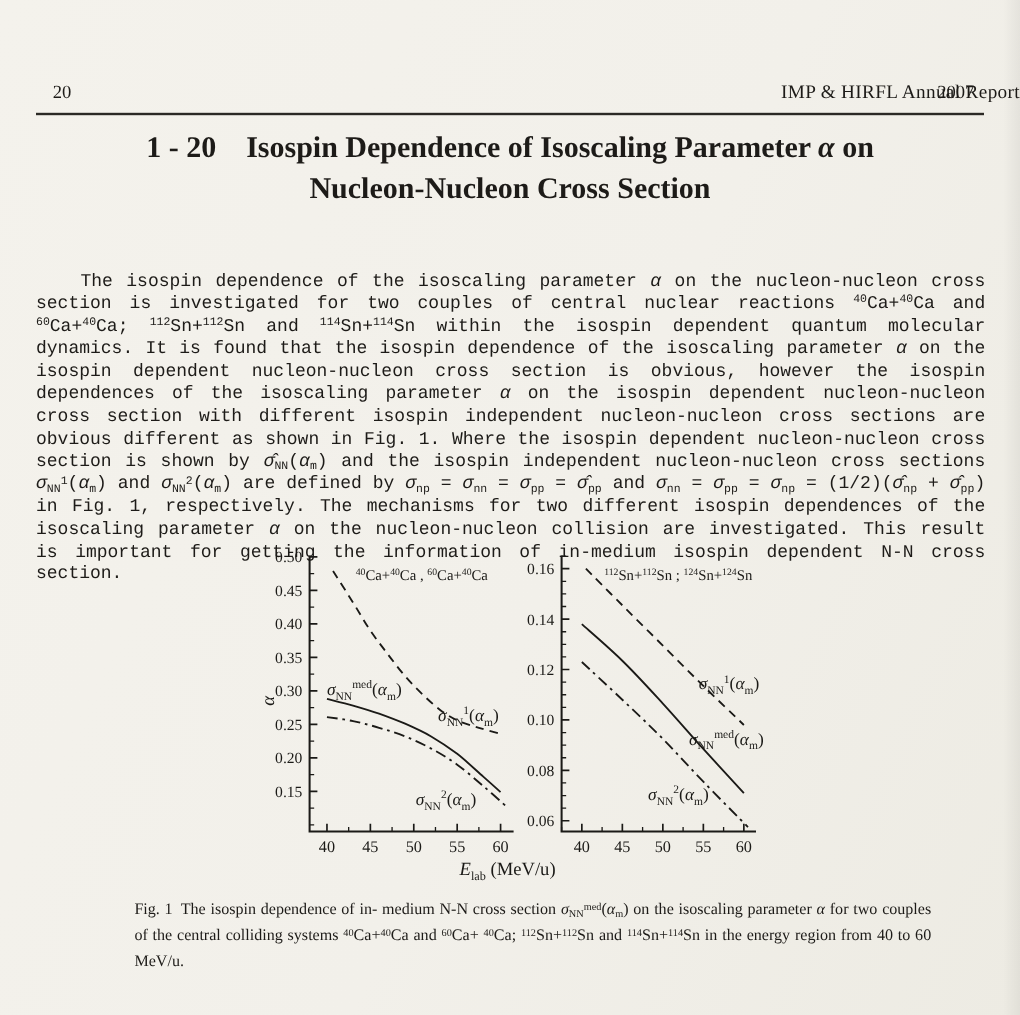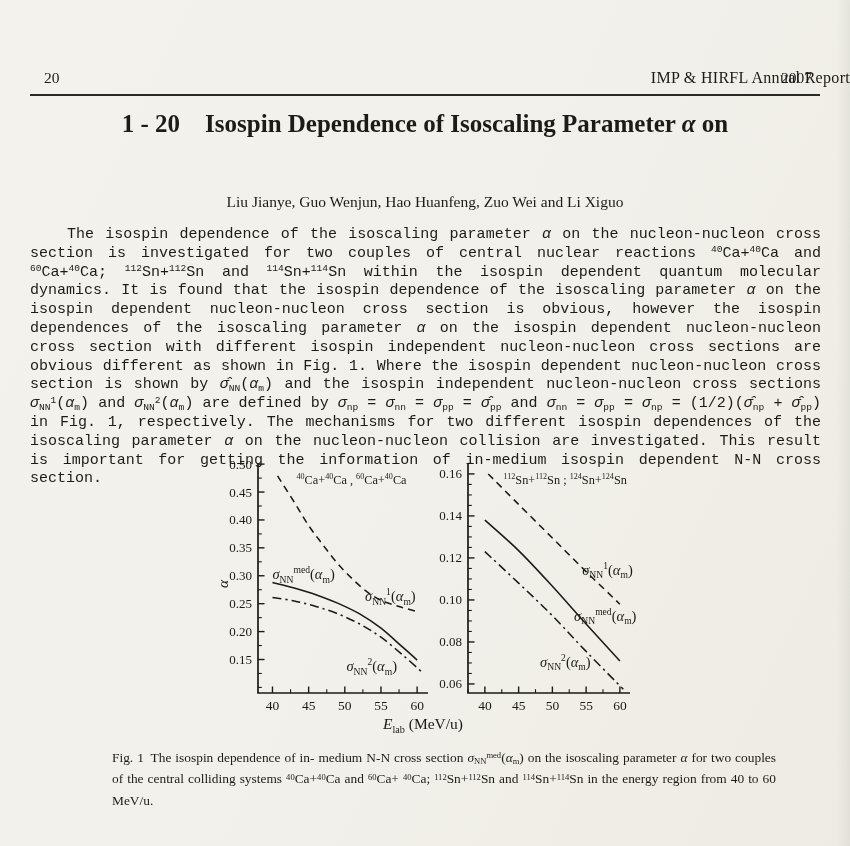--- a/index.html
+++ b/index.html
@@ -41,23 +41,23 @@
 
 <div class="page">
 
   <div class="header-left">20</div>
   <div class="header-center">IMP &amp; HIRFL Annual Report</div>
   <div class="header-right">2007</div>
   <div class="rule"></div>
 
   <div class="title">
     <div><span>1 - 20 Isospin Dependence of Isoscaling Parameter </span><span class="i">α</span><span> on</span></div>
+    <div>Nucleon-Nucleon Cross Section</div>
   </div>
 
-  <div class="authors">Liu Jianye, Guo Wenjun, Hao Huanfeng, Zuo Wei and Li Xiguo</div>
 
   <div class="abstract"><span>The isospin dependence of the isoscaling parameter </span><span class="i">α</span><span> on the nucleon-nucleon cross section is investigated for two couples of central nuclear reactions </span><span class="sup">40</span><span>Ca+</span><span class="sup">40</span><span>Ca and </span><span class="sup">60</span><span>Ca+</span><span class="sup">40</span><span>Ca; </span><span class="sup">112</span><span>Sn+</span><span class="sup">112</span><span>Sn and </span><span class="sup">114</span><span>Sn+</span><span class="sup">114</span><span>Sn within the isospin dependent quantum molecular dynamics. It is found that the isospin dependence of the isoscaling parameter </span><span class="i">α</span><span> on the isospin dependent nucleon-nucleon cross section is obvious, however the isospin dependences of the isoscaling parameter </span><span class="i">α</span><span> on the isospin dependent nucleon-nucleon cross section with different isospin independent nucleon-nucleon cross sections are obvious different as shown in Fig. 1. Where the isospin dependent nucleon-nucleon cross section is shown by </span><span class="i">σ̂</span><span class="sub">NN</span><span>(</span><span class="i">α</span><span class="sub">m</span><span>) and the isospin independent nucleon-nucleon cross sections </span><span class="i">σ</span><span class="sub">NN</span><span class="sup">1</span><span>(</span><span class="i">α</span><span class="sub">m</span><span>) and </span><span class="i">σ</span><span class="sub">NN</span><span class="sup">2</span><span>(</span><span class="i">α</span><span class="sub">m</span><span>) are defined by </span><span class="i">σ</span><span class="sub">np</span><span> = </span><span class="i">σ</span><span class="sub">nn</span><span> = </span><span class="i">σ</span><span class="sub">pp</span><span> = </span><span class="i">σ̂</span><span class="sub">pp</span><span> and </span><span class="i">σ</span><span class="sub">nn</span><span> = </span><span class="i">σ</span><span class="sub">pp</span><span> = </span><span class="i">σ</span><span class="sub">np</span><span> = (1/2)(</span><span class="i">σ̂</span><span class="sub">np</span><span> + </span><span class="i">σ̂</span><span class="sub">pp</span><span>) in Fig. 1, respectively. The mechanisms for two different isospin dependences of the isoscaling parameter </span><span class="i">α</span><span> on the nucleon-nucleon collision are investigated. This result is important for getting the information of in-medium isospin dependent N-N cross section.</span></div>
 
   <div class="figure">
       <svg width="430" height="300" viewBox="0 0 430 300">
         <g>
           <path d="M38 15 L38 245 L208 245" stroke="#1b1a17" stroke-width="1.7" fill="none"></path>
           <line x1="38" y1="211.504854368932" x2="44.5" y2="211.504854368932" stroke="#1b1a17" stroke-width="1.4"></line>
           <text x="32" y="216.004854368932" font-size="13" text-anchor="end" fill="#1b1a17" font-family="&quot;Liberation Serif&quot;,&quot;DejaVu Serif&quot;,serif"><tspan font-size="13.0" dy="0.0">0.15</tspan></text>
           <line x1="38" y1="183.5922330097087" x2="44.5" y2="183.5922330097087" stroke="#1b1a17" stroke-width="1.4"></line>

